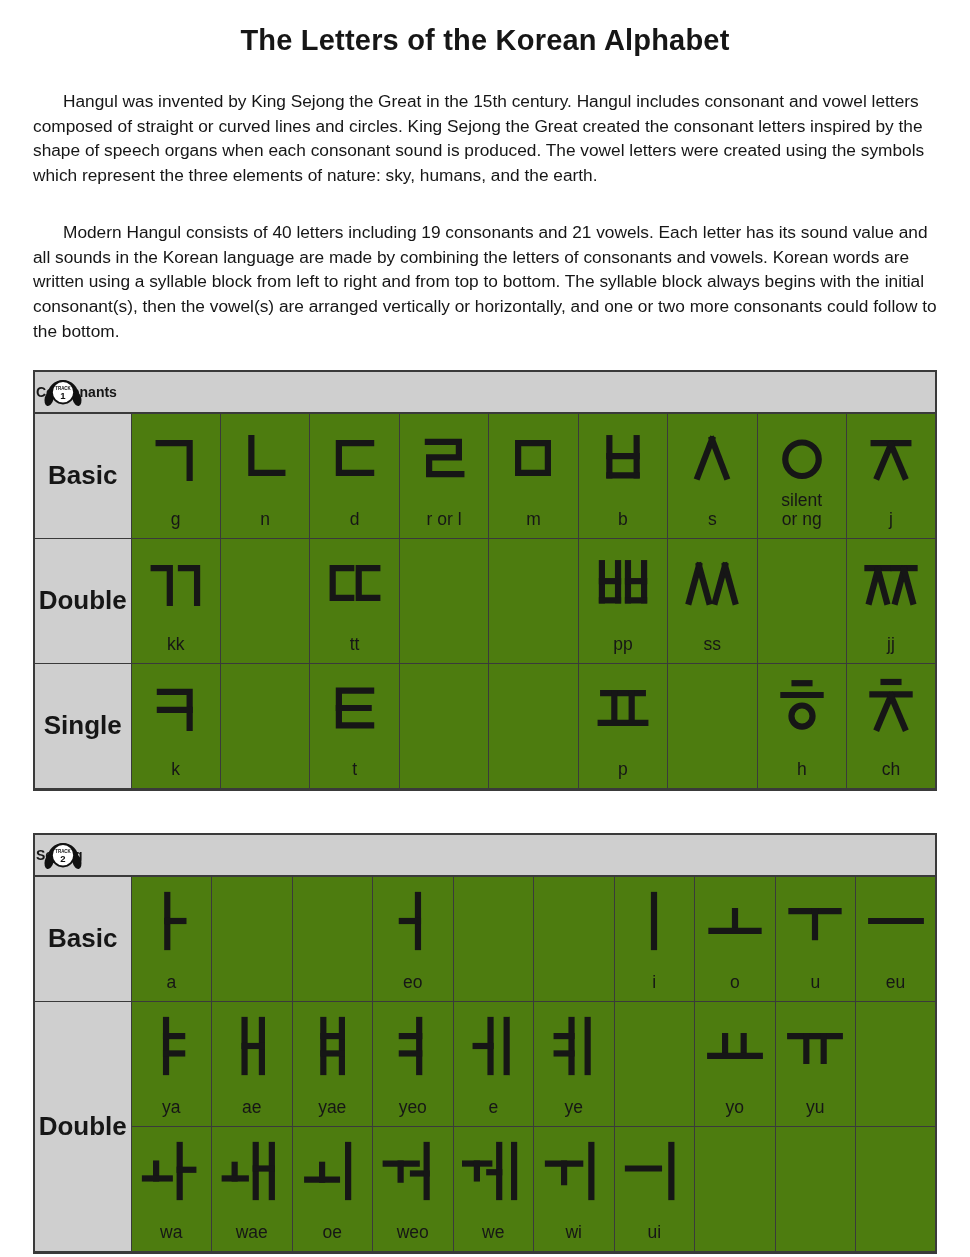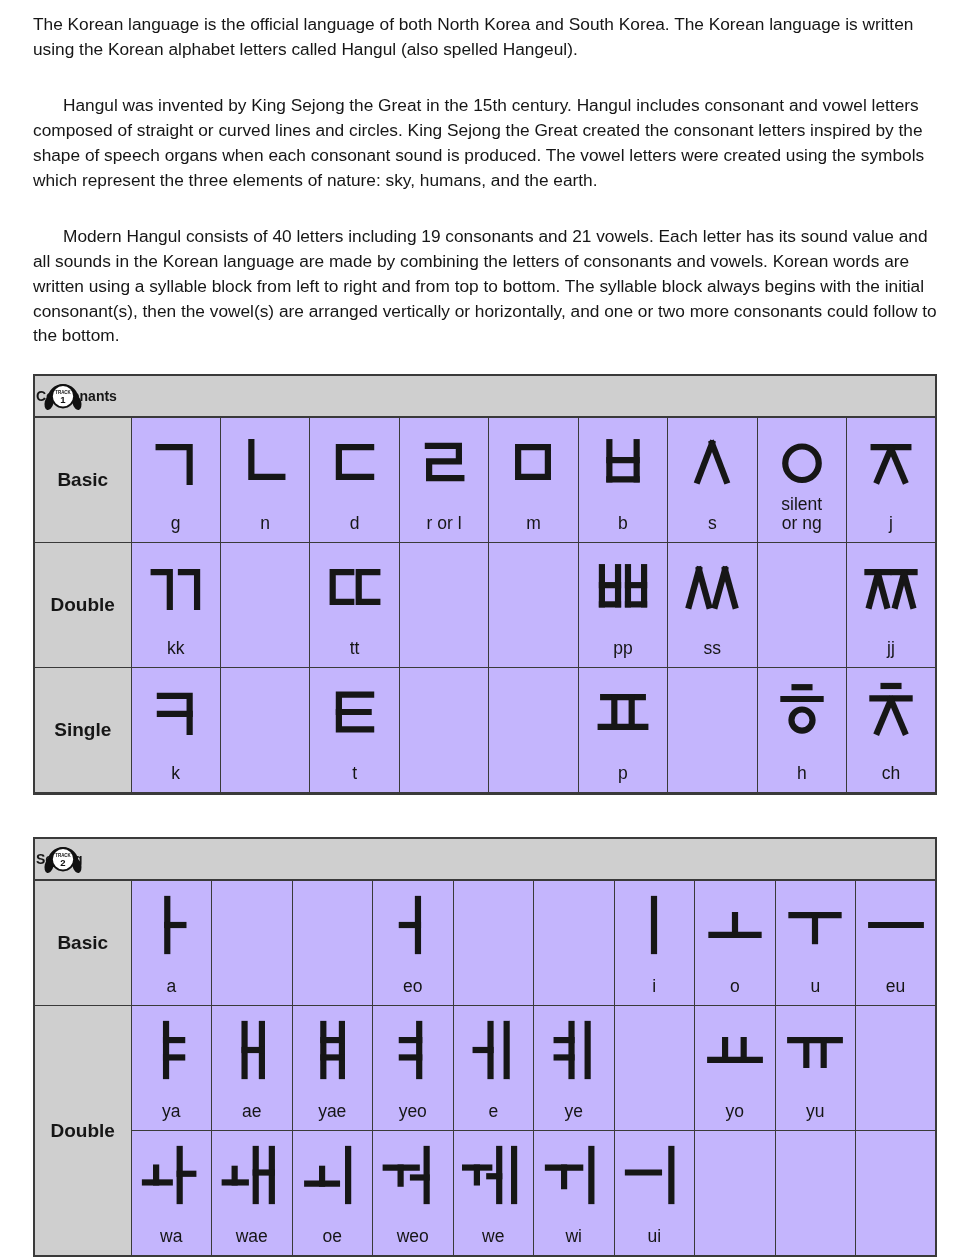--- a/index.html
+++ b/index.html
@@ -15,34 +15,34 @@
   .intro p.indent{text-indent:30px;margin-top:32px;}
   table.hangul-table{width:100%;border-collapse:collapse;table-layout:fixed;
     border:2px solid var(--border);border-bottom-width:3px;}
   table.consonants{margin-top:26px;}
   table.vowels{margin-top:42px;}
   .hangul-table th,.hangul-table td{border:1px solid var(--border);}
   .table-head-cell{background:var(--panel-gray);height:38px;position:relative;
     border-bottom:2px solid var(--border) !important;}
   .table-title{font-size:14px;font-weight:bold;display:block;text-align:left;}
   .track-icon{position:absolute;left:7px;top:2px;width:42px;height:35px;}
-  .row-label{background:var(--panel-gray);font-size:19px;font-weight:bold;text-align:center;vertical-align:middle;}
-  td.letter-cell{height:124px;padding:0;vertical-align:top;background:#c4b5fd;margin-left:13px;}
+  .row-label{background:var(--panel-gray);font-size:26px;font-weight:bold;text-align:center;vertical-align:middle;}
+  td.letter-cell{height:124px;padding:0;vertical-align:top;background:#4d7c0f;margin-left:13px;}
   .cell-inner{display:flex;flex-direction:column;align-items:center;height:124px;box-sizing:border-box;padding:11px 2px 9px;}
   .glyph-box{height:66px;display:flex;align-items:center;justify-content:center;}
   .glyph-box svg{display:block;}
   .roman{margin-top:auto;font-size:17.5px;line-height:1.08;text-align:center;color:var(--ink);white-space:pre-line;}
 </style>
 </head>
 <body>
 
 <div class="page">
+  <h1 class="doc-title">The Letters of the Korean Alphabet</h1>
 
   <div class="intro">
-    <p>The Korean language is the official language of both North Korea and South Korea. The Korean language is written using the Korean alphabet letters called Hangul (also spelled Hangeul).</p>
     <p class="indent">Hangul was invented by King Sejong the Great in the 15th century. Hangul includes consonant and vowel letters composed of straight or curved lines and circles. King Sejong the Great created the consonant letters inspired by the shape of speech organs when each consonant sound is produced. The vowel letters were created using the symbols which represent the three elements of nature: sky, humans, and the earth.</p>
     <p class="indent">Modern Hangul consists of 40 letters including 19 consonants and 21 vowels. Each letter has its sound value and all sounds in the Korean language are made by combining the letters of consonants and vowels. Korean words are written using a syllable block from left to right and from top to bottom. The syllable block always begins with the initial consonant(s), then the vowel(s) are arranged vertically or horizontally, and one or two more consonants could follow to the bottom.</p>
   </div>
 
   <table class="hangul-table consonants">
       <colgroup>
         <col style="width:97px">
         <col>
         <col>
         <col>

